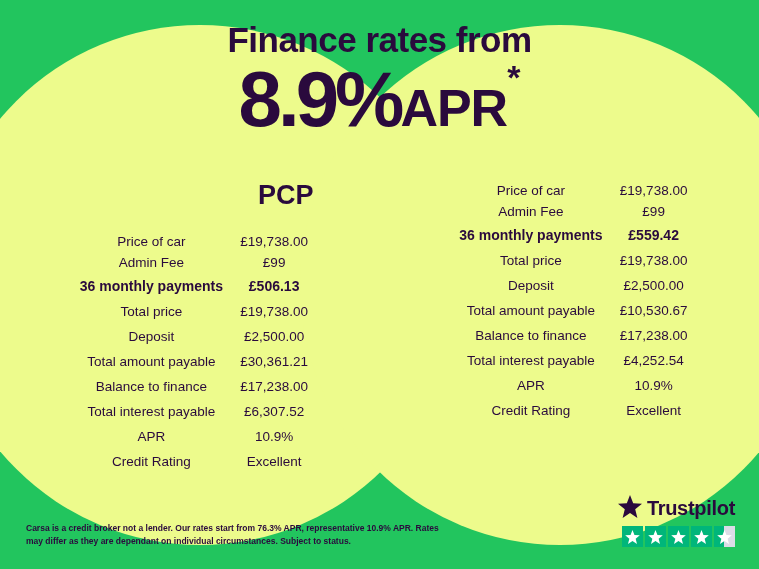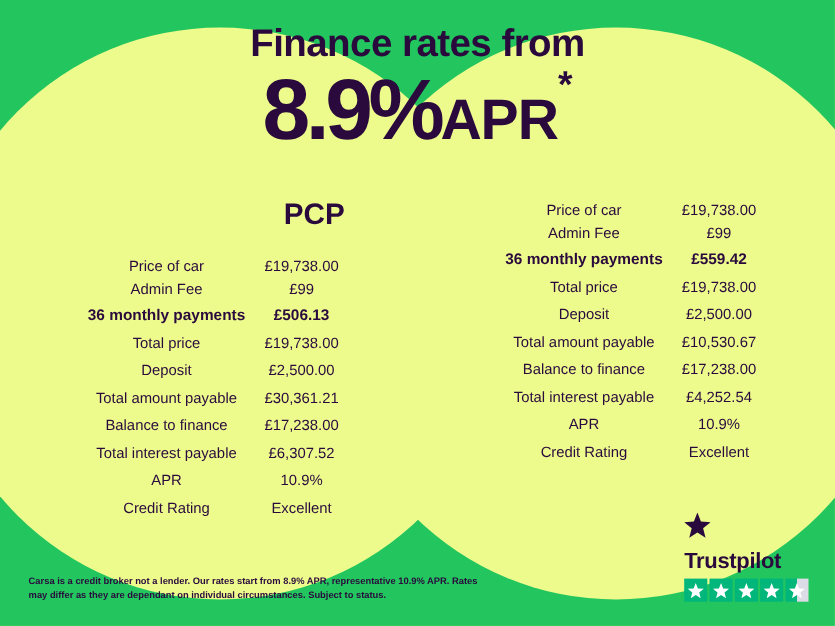--- a/index.html
+++ b/index.html
@@ -122,24 +122,23 @@
     font-weight: bold;
   }
   .trustpilot {
     position: absolute;
     right: 24px;
     bottom: 22px;
     text-align: right;
   }
   .tp-top {
     display: flex;
-    align-items: flex-start;
+    align-items: center;
     justify-content: flex-end;
     gap: 5px;
-    flex-direction: column;
   }
   .tp-name {
     font-size: 20px;
     font-weight: bold;
     color: #2a0a3d;
     letter-spacing: -0.3px;
   }
   .tp-stars {
     display: flex;
     gap: 2px;
@@ -265,21 +264,21 @@
             <tr class="spaced">
               <td class="label">Credit Rating</td>
               <td class="value">Excellent</td>
             </tr>
           </tbody>
         </table>
       </div>
 
     </div>
 
-    <div class="disclaimer">Carsa is a credit broker not a lender. Our rates start from 8.9% APR, representative 10.9% APR. Rates may differ as they are dependant on individual circumstances. Subject to status.</div>
+    <div class="disclaimer">Carsa is a credit broker not a lender. Our rates start from 76.3% APR, representative 10.9% APR. Rates may differ as they are dependant on individual circumstances. Subject to status.</div>
 
     <div class="trustpilot">
       <div class="tp-top">
         <span>
           <svg width="24" height="23" viewBox="0 0 24 23">
             <polygon points="12,0 15.2,8.2 24,8.7 17.2,14.3 19.4,22.9 12,18.1 4.6,22.9 6.8,14.3 0,8.7 8.8,8.2" fill="#2a0a3d"></polygon>
           </svg>
         </span>
         <span class="tp-name">Trustpilot</span>
       </div>

